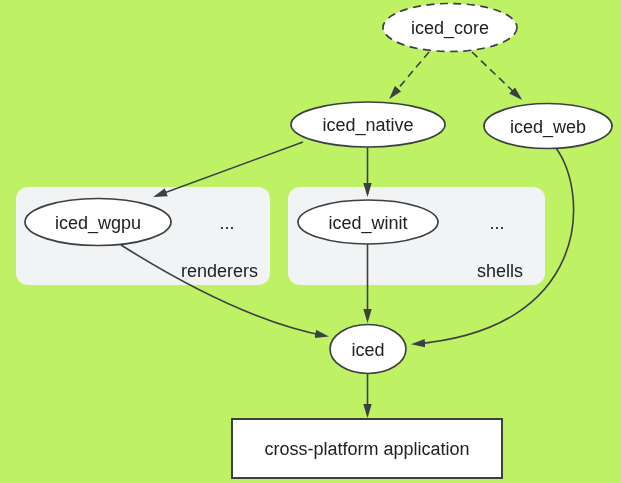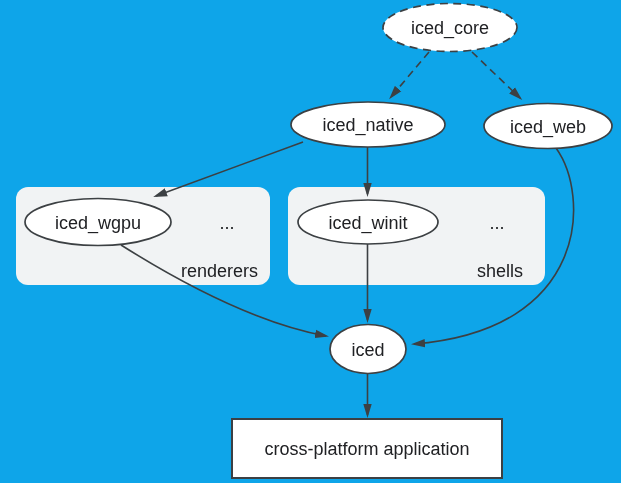--- a/index.html
+++ b/index.html
@@ -1,16 +1,16 @@
 <!DOCTYPE html>
 <html><head>
 <meta charset="utf-8">
 <style>
   html, body { margin: 0; padding: 0; background: #ffffff; }
-  .stage { position: relative; width: 621px; height: 483px; background: #0ea5e9; overflow: hidden; }
+  .stage { position: relative; width: 621px; height: 483px; background: #bef264; overflow: hidden; }
   svg text {
     font-family: "Liberation Sans", sans-serif;
     font-size: 18px;
     fill: #202124;
   }
   .node-shape { fill: #ffffff; stroke: #3c4043; stroke-width: 1.7px; }
   .node-shape.dashed { stroke-dasharray: 8 5.5; }
   .edge { fill: none; stroke: #3c4043; stroke-width: 1.6px; }
   .edge.dashed { stroke-dasharray: 7.5 5; }
   .group-box { fill: #f1f3f4; stroke: none; }

